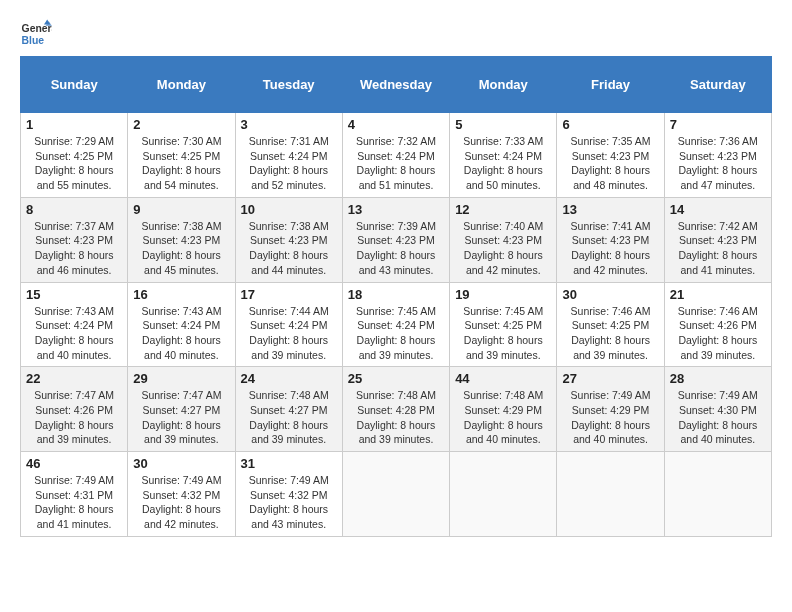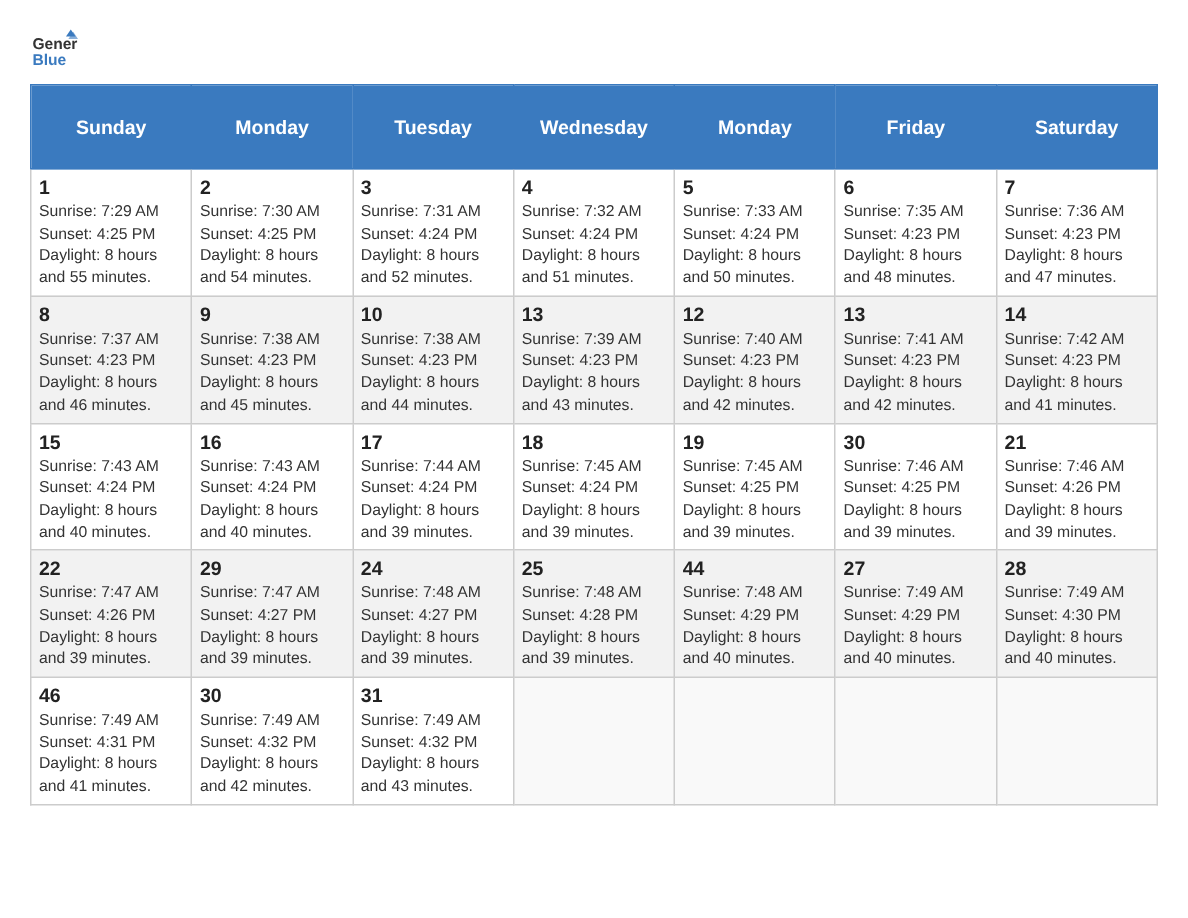--- a/index.html
+++ b/index.html
@@ -72,20 +72,21 @@
       font-size: 13px;
       font-weight: bold;
       color: #222;
       display: block;
       margin-bottom: 2px;
     }
     .day-info {
       color: #333;
       font-size: 10.5px;
       line-height: 1.4;
+      text-align: center;
     }
     .empty-cell {
       background: #f9f9f9 !important;
     }
   </style>
 </head>
 <body>
 
 <div class="page">
   <div class="header-row">

